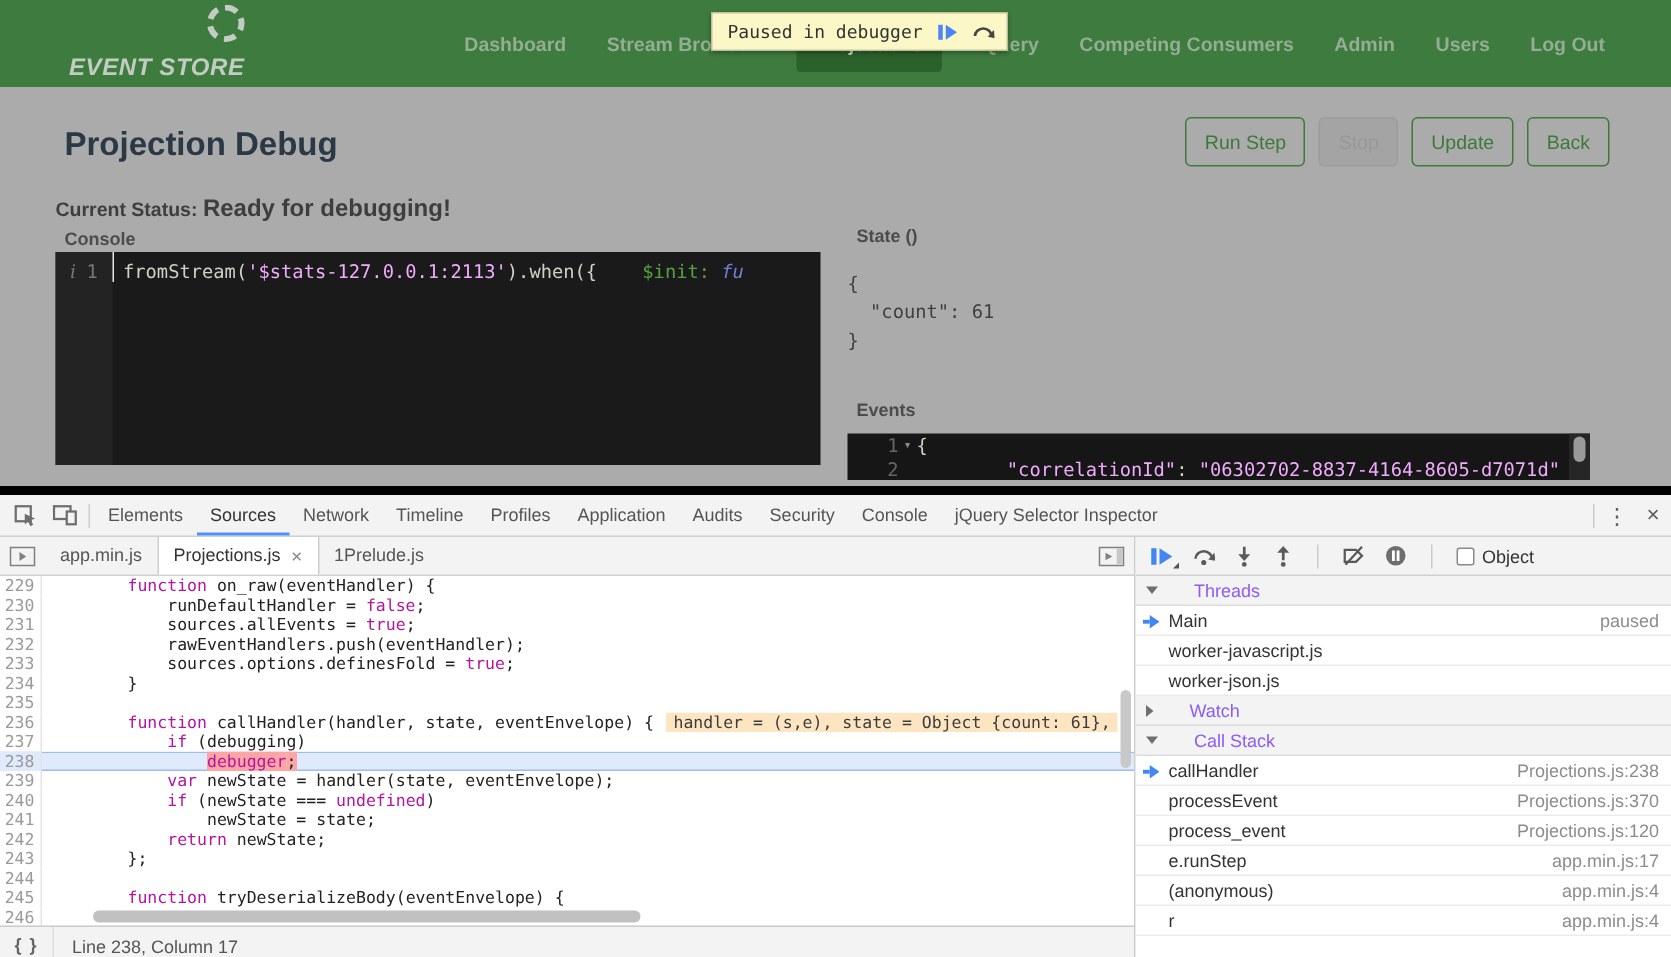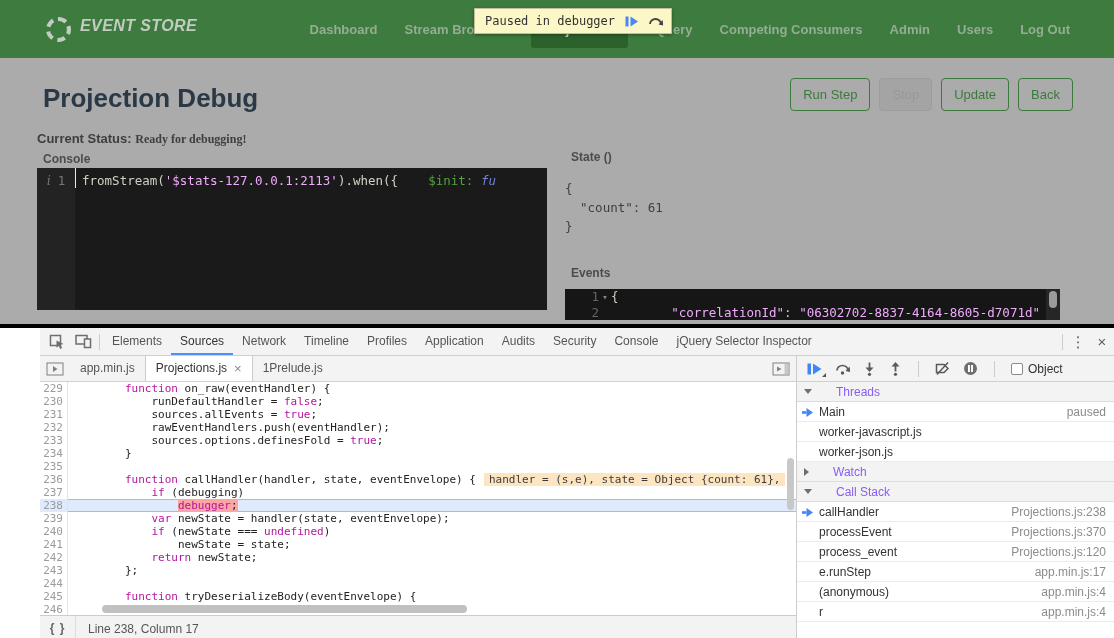--- a/index.html
+++ b/index.html
@@ -4,51 +4,51 @@
 <style>
   * { margin:0; padding:0; box-sizing:border-box; }
   html,body { width:1114px; height:638px; overflow:hidden; background:#fff;
     font-family:"Liberation Sans", sans-serif; }
   #app { position:relative; width:1114px; height:638px; }
 
   
   .page { position:absolute; top:0; left:0; width:1114px; height:324px;
     background:#ababab; overflow:hidden; }
   .navbar { height:58px; background:#3e7b3e; display:flex; align-items:center; }
-  .brand { display:flex; align-items:flex-start; gap:9px; margin-left:46px; }
+  .brand { display:flex; align-items:flex-end; gap:9px; margin-left:46px;flex-direction:column; }
   .brand-ring { width:25px; height:25px; border-radius:50%;
     border:4px dashed #c3ccc3; }
   .brand-text { color:#c3ccc3; font-style:italic; font-weight:bold;
     font-size:16px; letter-spacing:.4px; }
   .nav-items { margin-left:auto; margin-right:44px; display:flex;
     align-items:center; gap:27px;text-align:center; }
   .nav-item { color:#94ad94; font-size:13px; font-weight:bold; cursor:pointer;
     white-space:nowrap; }
   .nav-item.active { background:#2b612b; color:#c6d2c6; padding:11px 13px;
     border-radius:3px; }
 
   .paused-banner { position:absolute; top:8px; left:474px; height:26px;
     background:#fbf7c6; border:1px solid #bfbf9c; z-index:20;
     box-shadow:0 1px 3px rgba(0,0,0,.35); display:flex; align-items:center;
     gap:10px; padding:0 8px 0 10px; }
   .paused-banner-text { font-family:"DejaVu Sans Mono", monospace;
     font-size:12px; color:#333; }
   .banner-btn { display:flex; align-items:center; cursor:pointer; }
 
-  .page-title { position:absolute; left:43px; top:83px; font-size:26px;
+  .page-title { position:absolute; left:43px; top:83px; font-size:22px;
     font-weight:bold; color:#2b3947; }
   .action-buttons { position:absolute; top:78px; right:41px; display:flex; gap:9px; }
   .btn { border:1px solid #3c7a3c; color:#3c7a3c; background:transparent;
     border-radius:4px; font-size:13px; padding:8px 12px; cursor:pointer;
     font-family:inherit; }
   .btn.disabled { background:#a4a4a4; border-color:#9c9c9c; color:#989898; }
 
   .status-line { position:absolute; left:37px; top:131px; font-size:13px;
     font-weight:bold; color:#3e3e3e; }
-  .status-value { font-size:12px;font-family:Liberation Serif, serif; }
+  .status-value { font-size:16px; }
   .panel-label { position:absolute; font-weight:bold; font-size:12px; color:#4c4c4c; }
 
   
   .src-editor { position:absolute; left:37px; top:168px; width:510px; height:142px;
     background:#1a1a1a; display:flex; font-family:"DejaVu Sans Mono", monospace;
     font-size:12.5px; overflow:hidden; }
   .src-gutter { width:38px; background:#232323; color:#777; padding-top:5px;
     display:flex; justify-content:center; gap:7px; height:100%; flex-shrink:0; }
   .src-gutter .gi { font-style:italic; font-family:"DejaVu Serif", serif; }
   .src-code { padding:5px 0 0 6px; white-space:pre; border-left:1px solid #e8e8e8;
@@ -65,21 +65,21 @@
     font-size:12.5px; line-height:16px; }
   .ev-line { white-space:pre; display:flex; }
   .ev-gutter { width:34px; text-align:right; color:#666; flex-shrink:0; }
   .ev-fold { width:12px; color:#888; font-size:9px; text-align:center; }
   .ev-scroll { position:absolute; right:0; top:0; bottom:0; width:14px; background:#262626; }
   .ev-thumb { position:absolute; right:3px; top:2px; width:8px; height:17px;
     background:#9a9a9a; border-radius:4px; }
 
   
   .devtools { position:absolute; top:324px; left:0; width:1114px; height:314px;
-    background:#fff; border-top:4px solid #000000; font-size:12px; color:#333;padding-left:40px; }
+    background:#fff; border-top:6px solid #000000; font-size:12px; color:#333; }
   .dt-tabbar { height:28px; background:#f3f3f3; border-bottom:1px solid #d0d0d0;
     display:flex; align-items:center; padding-left:4px; }
   .dt-iconbtn { width:26px; height:100%; display:flex; align-items:center;
     justify-content:center; cursor:pointer; }
   .vsep { width:1px; height:16px; background:#ccc; margin:0 3px; flex-shrink:0; }
   .dt-tab { padding:0 9px; height:27px; line-height:27px; color:#555;
     cursor:pointer; white-space:nowrap; }
   .dt-tab.active { color:#333; box-shadow:inset 0 -2px 0 #4d90fe; }
   .dt-tabbar-right { margin-left:auto; display:flex; align-items:center; }
   .glyph-btn { width:24px; text-align:center; color:#5f5f5f; font-size:15px; cursor:pointer; }

